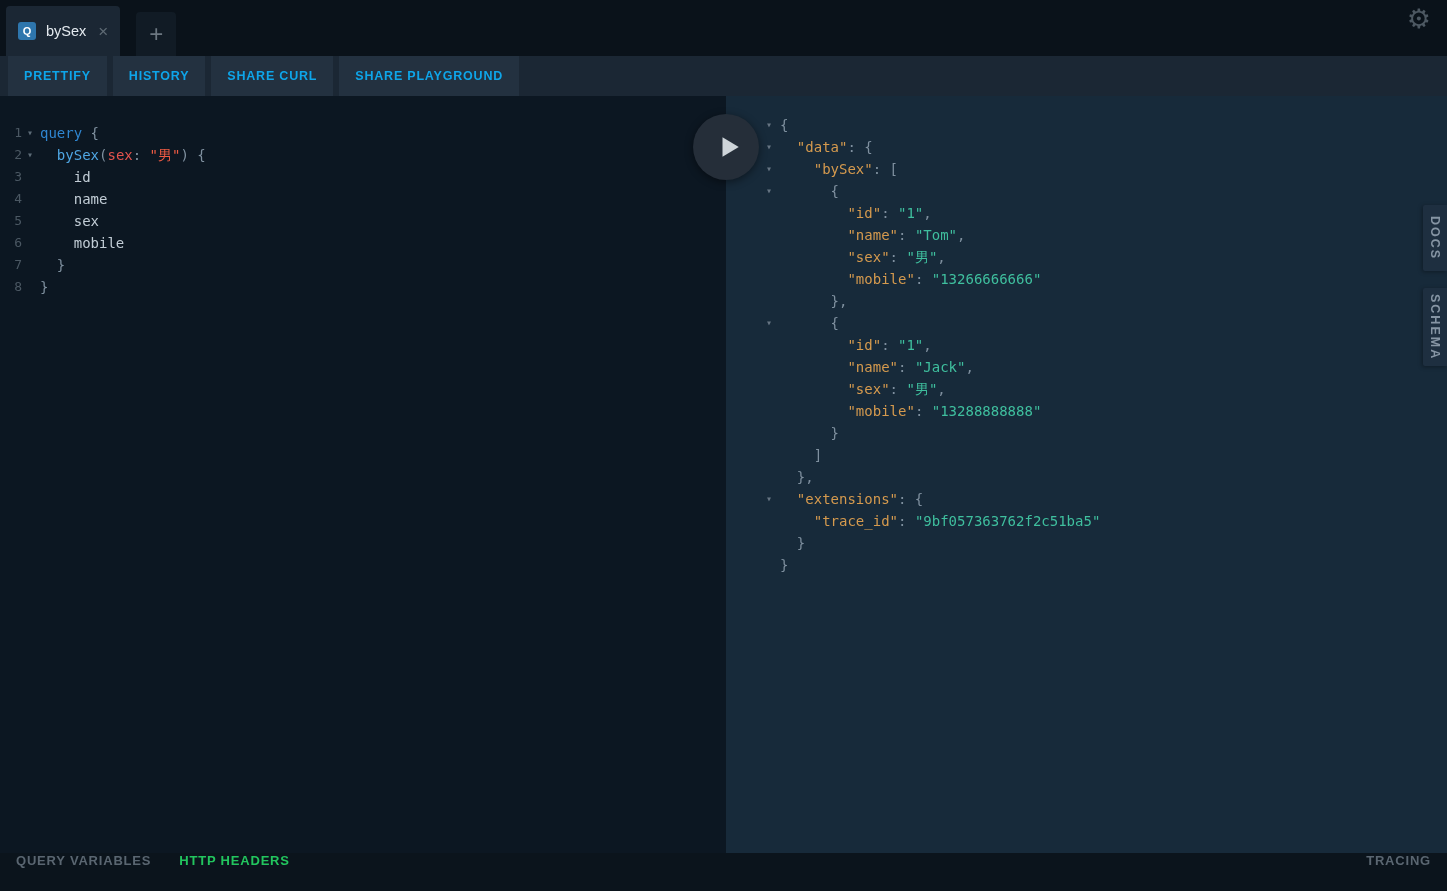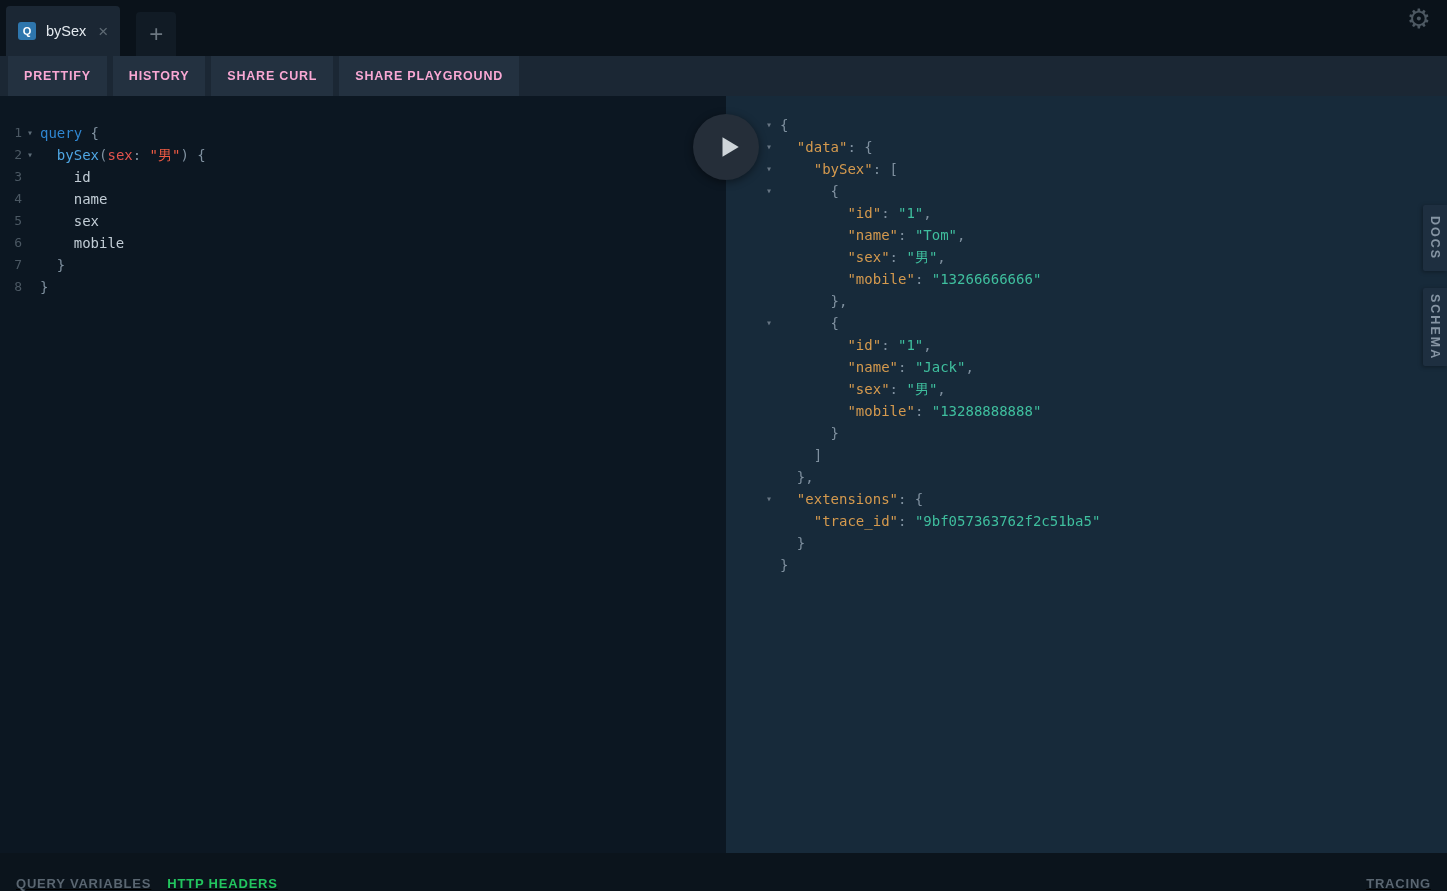--- a/index.html
+++ b/index.html
@@ -11,21 +11,21 @@
   .tabbar { height:56px; background:#0a121a; display:flex; align-items:flex-end; position:relative; flex:none; }
   .tab { height:50px; margin-left:6px; display:flex; align-items:center; padding:0 12px; background:#1b2734; border-radius:4px 4px 0 0; cursor:pointer; }
   .badge { width:18px; height:18px; background:#2e76ad; border-radius:3px; color:#fff; font-size:11px; font-weight:bold; display:flex; align-items:center; justify-content:center; flex:none; }
   .tab-title { margin:0 12px 0 10px; color:#e4eaef; font-size:14.5px; }
   .tab-close { color:#5f6b75; font-size:17px; line-height:1; cursor:pointer; }
   .add-tab { width:40px; height:44px; margin-left:16px; background:#111b25; border-radius:4px 4px 0 0; color:#6c7781; font-size:24px; font-weight:300; display:flex; align-items:center; justify-content:center; cursor:pointer; }
   .gear { position:absolute; right:16px; top:6px; color:#4d5862; font-size:27px; line-height:1; cursor:pointer; }
 
   
   .toolbar { height:40px; background:#1b2734; display:flex; align-items:stretch; gap:6px; padding:0 6px 0 8px; flex:none; }
-  .tbtn { border:0; background:#233140; color:#f9a8d4; font-family:"Liberation Sans",sans-serif; font-size:12.5px; font-weight:700; letter-spacing:.8px; padding:0 16px; display:flex; align-items:center; cursor:pointer; white-space:nowrap; }
+  .tbtn { border:0; background:#233140; color:#0ea5e9; font-family:"Liberation Sans",sans-serif; font-size:12.5px; font-weight:700; letter-spacing:.8px; padding:0 16px; display:flex; align-items:center; cursor:pointer; white-space:nowrap; }
   .url-wrap { flex:1; position:relative; background:#0c141c; display:flex; align-items:center; }
   .url-icon { position:absolute; left:11px; top:13px; }
   input.url { width:100%; height:100%; background:transparent; border:0; outline:0; color:#8e99a3; font-family:"Liberation Sans",sans-serif; font-size:13.5px; padding-left:34px; }
 
   
   .main { flex:1; min-height:0; display:flex; position:relative; }
   .editor { width:726px; flex:none; background:#0c1722; padding-top:26px; font-family:"DejaVu Sans Mono",monospace; font-size:14px; cursor:text; overflow:hidden; }
   .results { flex:1; background:#172a3a; padding-top:18px; padding-left:32px; font-family:"DejaVu Sans Mono",monospace; font-size:14px; overflow:hidden; }
   .code-line { display:flex; height:22px; line-height:22px; white-space:pre; }
   .ln { width:22px; flex:none; text-align:right; color:#4b5863; font-size:13px; }
@@ -45,21 +45,21 @@
   .u { }
 
   .play { position:absolute; left:693px; top:18px; width:66px; height:66px; border-radius:50%; border:0; background:#252e39; box-shadow:0 2px 8px rgba(0,0,0,.45); display:flex; align-items:center; justify-content:center; cursor:pointer; z-index:5; }
   .play svg { margin-left:5px; }
 
   .side-tab { position:absolute; right:0; width:24px; background:#1e2f40; color:#8695a4; writing-mode:vertical-rl; display:flex; align-items:center; justify-content:center; font-size:12.5px; font-weight:700; letter-spacing:2px; border-radius:2px 0 0 2px; box-shadow:-1px 1px 4px rgba(0,0,0,.35); cursor:pointer; }
   .docs   { top:109px; height:66px; }
   .schema { top:192px; height:78px; }
 
   
-  .footer { height:38px; flex:none; background:#0b141c; display:flex; align-items:flex-end; padding:0 16px; gap:16px; font-size:13px; font-weight:700; letter-spacing:.8px;text-decoration:underline; }
+  .footer { height:38px; flex:none; background:#0b141c; display:flex; align-items:flex-start; padding:0 16px; gap:28px; font-size:13px; font-weight:700; letter-spacing:.8px; }
   .f-dim { color:#5a6671; cursor:pointer; }
   .f-active { color:#22c55e; cursor:pointer; }
   .f-right { margin-left:auto; }
 </style>
 </head>
 <body>
 
 <div class="app">
 
   <header class="tabbar">

